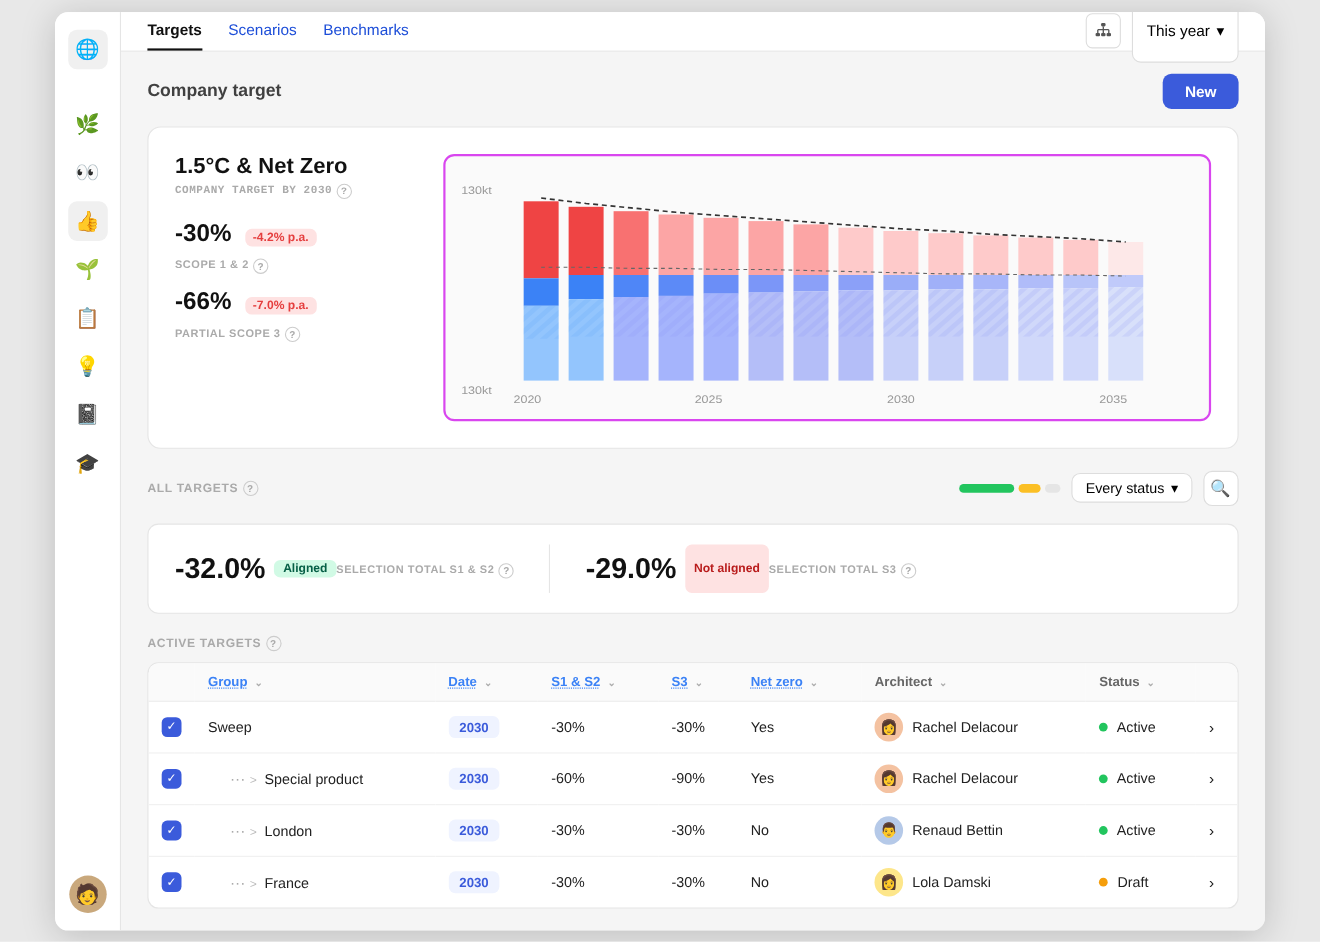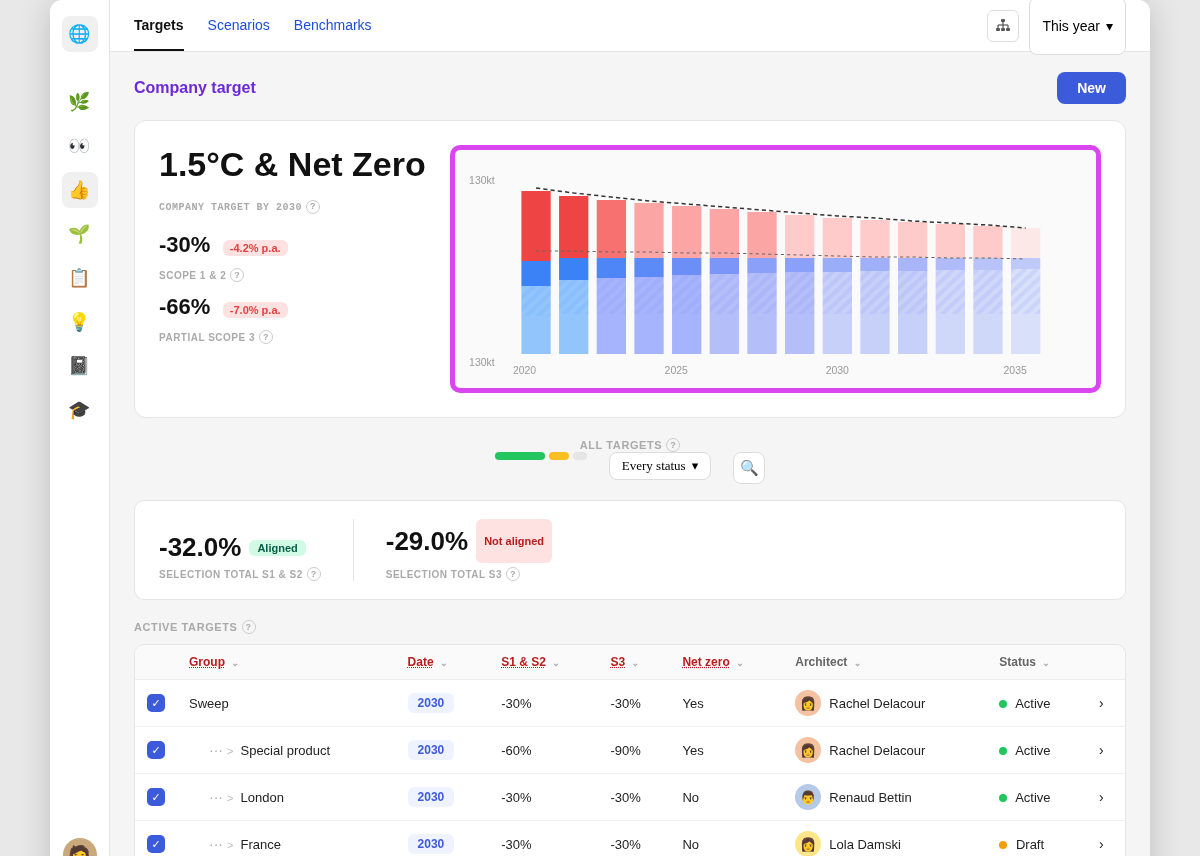--- a/index.html
+++ b/index.html
@@ -63,21 +63,21 @@
       background: #f5f5f5;
     }
     
     .topnav {
       background: #fff;
       border-bottom: 1px solid #e5e5e5;
       padding: 0 24px;
       display: flex;
       align-items: center;
       justify-content: space-between;
-      height: 52px;
+      height: 36px;
     }
     .topnav-tabs {
       display: flex;
       gap: 24px;
       align-items: center;
       height: 100%;
     }
     .topnav-tab {
       font-size: 14px;
       color: #1d4ed8;
@@ -127,21 +127,21 @@
     }
     .section-header {
       display: flex;
       align-items: center;
       justify-content: space-between;
       margin-bottom: 16px;
     }
     .section-title {
       font-size: 16px;
       font-weight: 600;
-      color: #6d28d9;
+      color: #404040;
     }
     .btn-new {
       background: #3b5bdb;
       color: #fff;
       border: none;
       border-radius: 8px;
       padding: 8px 20px;
       font-size: 14px;
       font-weight: 600;
       cursor: pointer;
@@ -154,24 +154,24 @@
       display: flex;
       gap: 24px;
       align-items: flex-start;
       margin-bottom: 20px;
       border: 1px solid #e5e5e5;
     }
     .target-info {
       min-width: 220px;
     }
     .target-main-title {
-      font-size: 34px;
+      font-size: 20px;
       font-weight: 700;
       color: #111;
-      margin-bottom: 16px;
+      margin-bottom: 4px;
     }
     .target-sub {
       font-size: 10px;
       font-weight: 600;
       color: #aaa;
       letter-spacing: 0.5px;
       text-transform: uppercase;
       margin-bottom: 18px;
       display: flex;
       align-items: center;
@@ -206,49 +206,47 @@
       margin-top: 2px;
       display: flex;
       align-items: center;
       gap: 4px;
     }
     
     .chart-area {
       flex: 1;
       background: #fafafa;
       border-radius: 10px;
-      border: 5px solid #d946ef;
+      border: 2px solid #d946ef;
       padding: 16px 12px 8px;
       min-height: 220px;
       position: relative;
       overflow: hidden;
     }
     
     .all-targets-header {
       display: flex;
       align-items: center;
       justify-content: space-between;
       margin-bottom: 16px;
-      flex-direction: column;
     }
     .all-targets-label {
       font-size: 11px;
       font-weight: 700;
       color: #aaa;
       letter-spacing: 0.6px;
       text-transform: uppercase;
       display: flex;
       align-items: center;
       gap: 4px;
     }
     .all-targets-right {
       display: flex;
-      align-items: flex-start;
-      gap: 22px;
-      font-family: Liberation Serif, serif;
+      align-items: center;
+      gap: 10px;
     }
     .progress-bar-container {
       display: flex;
       align-items: center;
       gap: 4px;
     }
     .progress-segment {
       height: 8px;
       border-radius: 4px;
     }
@@ -280,21 +278,21 @@
       display: flex;
       gap: 24px;
       margin-bottom: 20px;
       background: #fff;
       border-radius: 10px;
       padding: 18px 24px;
       border: 1px solid #e5e5e5;
     }
     .stat-item {
       display: flex;
-      flex-direction: column;
+      flex-direction: row;
       justify-content: flex-end;
     }
     .stat-value {
       font-size: 26px;
       font-weight: 700;
       color: #111;
       display: flex;
       align-items: center;
       gap: 8px;
     }
@@ -447,21 +445,21 @@
       width: 14px;
       height: 14px;
       border-radius: 50%;
       border: 1px solid #ccc;
       color: #aaa;
       font-size: 9px;
       text-align: center;
       line-height: 12px;
       cursor: pointer;
     }
-    .underline-col { text-decoration: underline; text-decoration-style: dotted; color: #b91c1c; }
+    .underline-col { text-decoration: underline; text-decoration-style: dotted; color: #3b82f6; }
   </style>
 </head>
 <body>
 
 <div class="app-window">
 
   <div class="sidebar">
     <div class="sidebar-icon active-icon">🌐</div>
     <div style="height:16px"></div>
     <div class="sidebar-icon">🌿</div>

